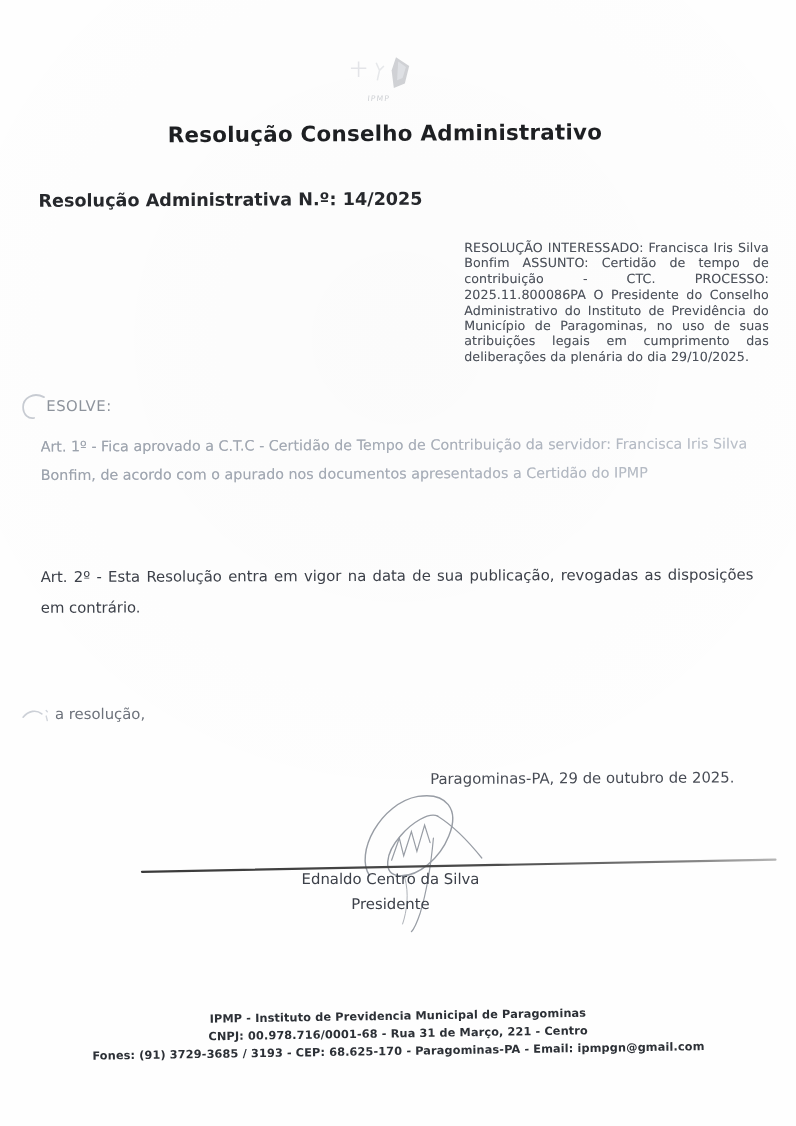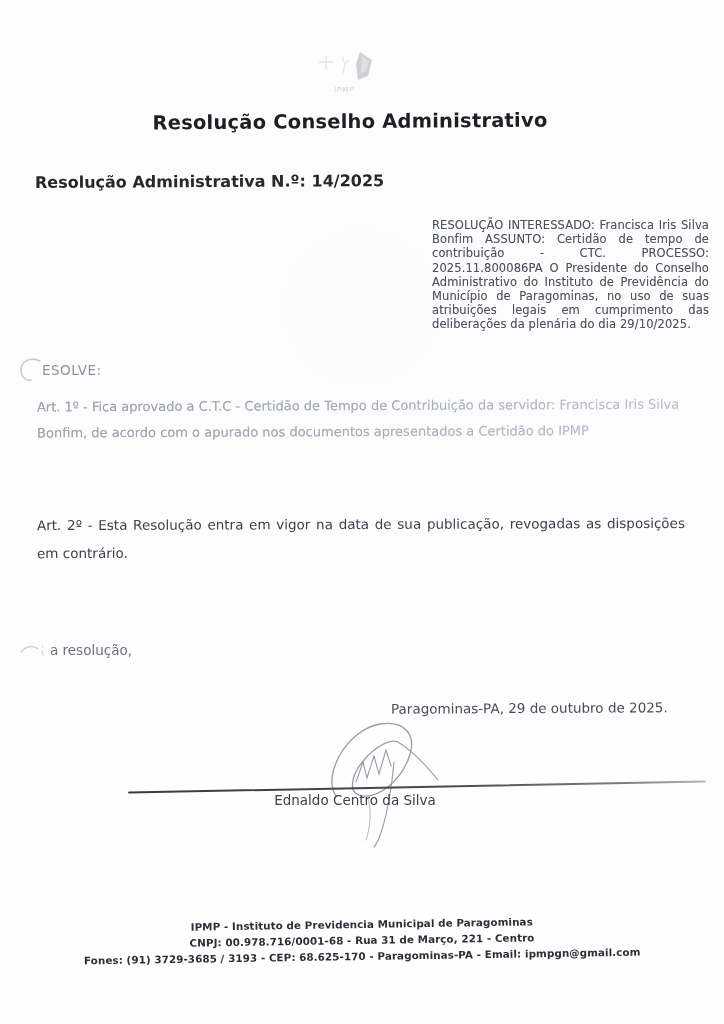--- a/index.html
+++ b/index.html
@@ -52,21 +52,21 @@
     position: absolute;
     left: 35px; top: 172px;
     font-size: 16px;
     font-weight: bold;
     color: #26282c;
     transform: rotate(-0.3deg);
   }
 
   .preamble {
     position: absolute;
-    left: 432px; top: 218px;
+    left: 422px; top: 218px;
     width: 277px;
     font-size: 11.5px;
     line-height: 14.2px;
     text-align: justify;
     color: #4c515a;
     letter-spacing: 0.1px;
     text-shadow: 0 0 0.4px rgba(90,95,105,0.35);
   }
 
   .resolve-line {
@@ -231,20 +231,21 @@
       <path d="M100 24 C 116 34, 132 52, 140 62" stroke-width="1.1"></path>
       <path d="M96 44 C 94 66, 90 92, 84 112 C 81 121, 78 127, 76 129" stroke-width="1.1"></path>
       <path d="M70 80 C 74 94, 72 110, 68 122" stroke-width="0.9" opacity="0.8"></path>
     </g>
   </svg>
 
   <div class="signature-rule"></div>
 
   <div class="signature-block">
     <div class="signature-name">Ednaldo Centro da Silva</div>
+    <div class="signature-role">Presidente</div>
   </div>
 
   <div class="footer">
     <div>IPMP - Instituto de Previdencia Municipal de Paragominas</div>
     <div>CNPJ: 00.978.716/0001-68 - Rua 31 de Março, 221 - Centro</div>
     <div>Fones: (91) 3729-3685 / 3193 - CEP: 68.625-170 - Paragominas-PA - Email: ipmpgn@gmail.com</div>
   </div>
 
 </div>
 

